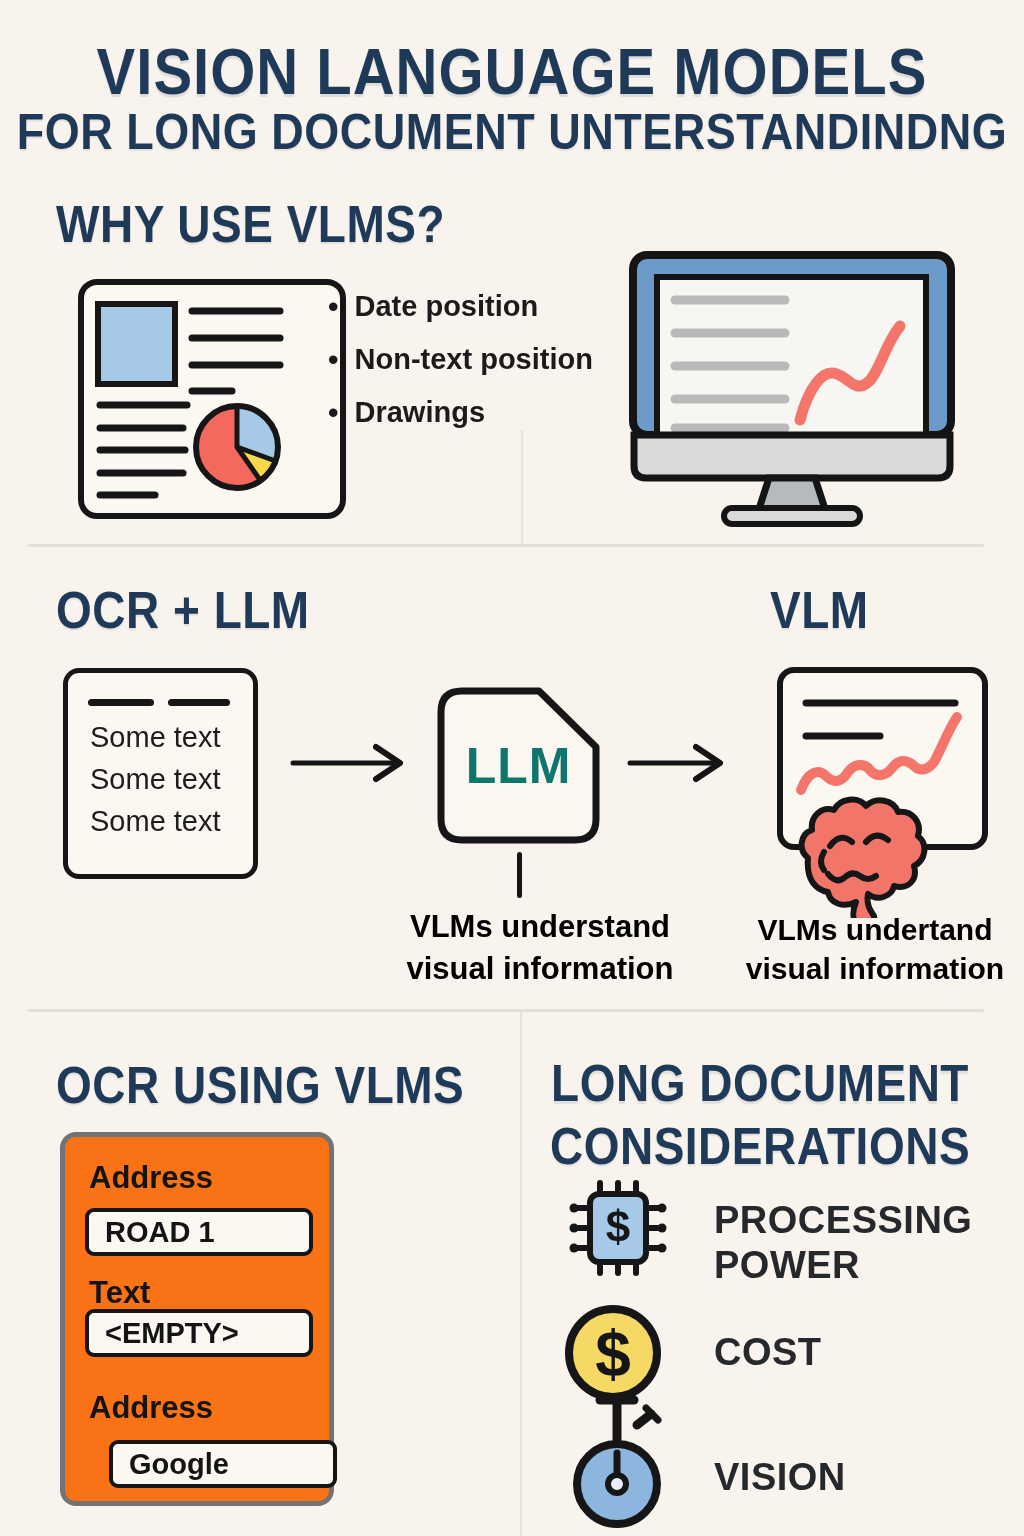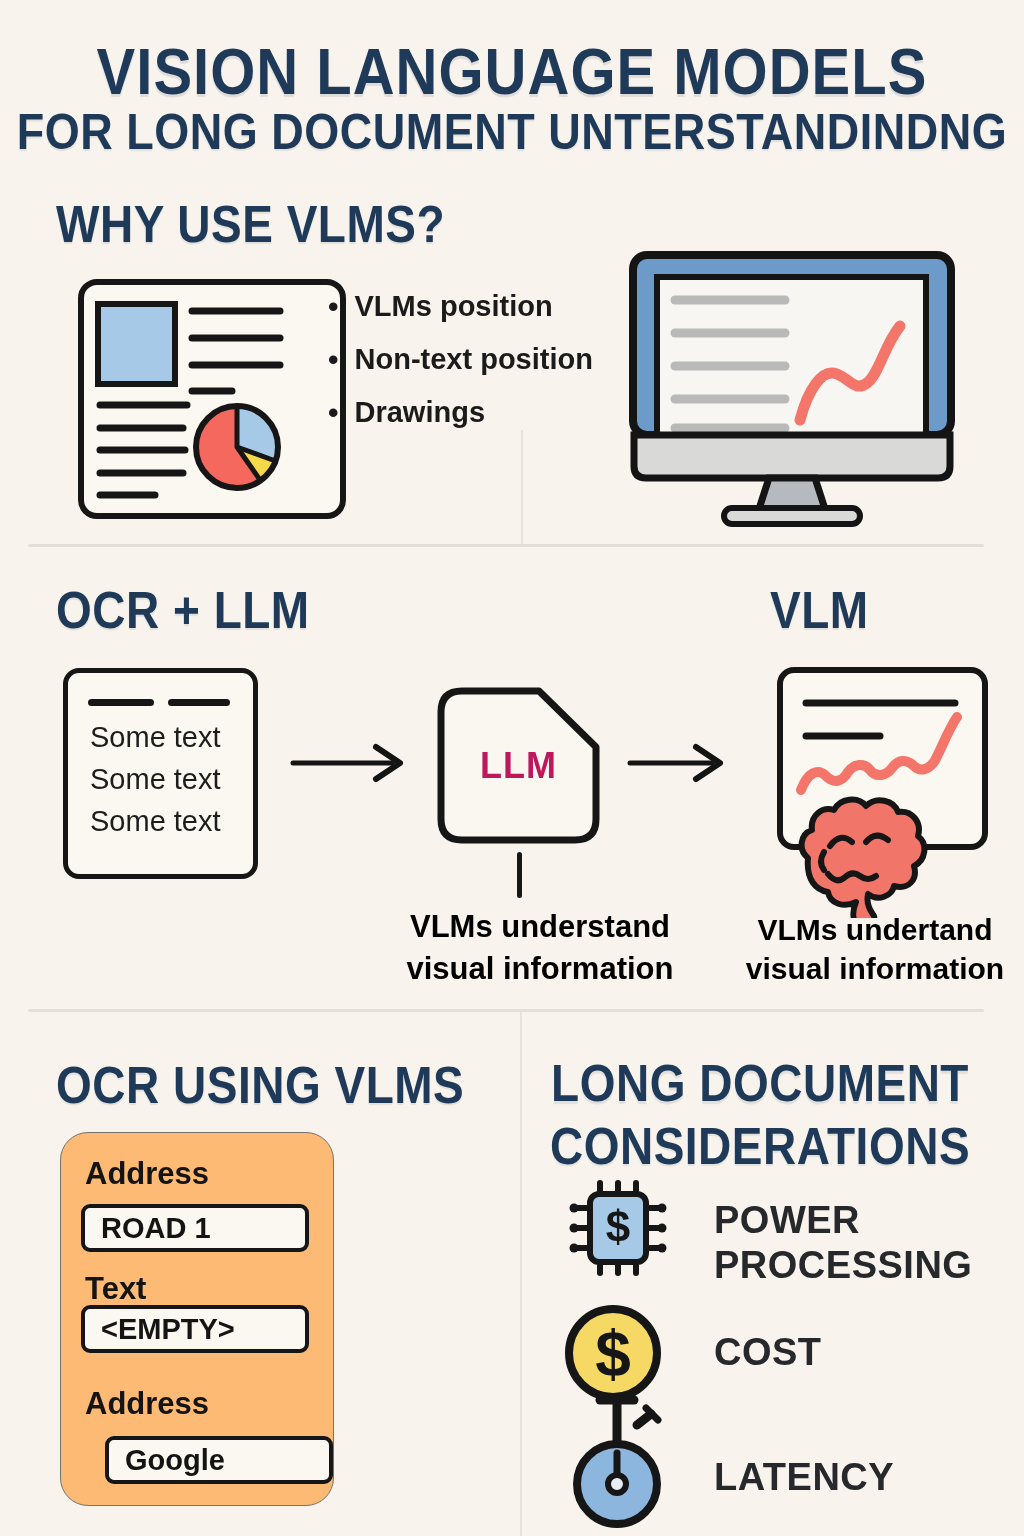--- a/index.html
+++ b/index.html
@@ -65,33 +65,33 @@
   .textdoc .tline { position: absolute; left: 22px; font-size: 29px; font-weight: 400; color: #1d1d1d; }
   .textdoc .t1 { top: 48px; } .textdoc .t2 { top: 90px; } .textdoc .t3 { top: 132px; }
 
   .arrow1 { left: 288px; top: 740px; }
   .arrow2 { left: 626px; top: 740px; }
 
   .llm-box { left: 437px; top: 687px; }
   .llm-label {
     left: 437px; top: 687px; width: 163px; height: 157px;
     display: flex; align-items: center; justify-content: center;
-    font-size: 36px; font-weight: 800; color: #be185d; letter-spacing: 1px;
+    font-size: 50px; font-weight: 800; color: #0f766e; letter-spacing: 1px;
   }
   .connector { left: 517px; top: 852px; width: 5px; height: 46px; background: #161616; border-radius: 3px; }
 
   .caption { text-align: center; font-weight: 700; color: #000000; }
   .caption1 { left: 365px; top: 906px; width: 350px; font-size: 31px; line-height: 42px; }
   .caption2 { left: 737px; top: 910px; width: 276px; font-size: 30px; line-height: 39px; }
 
   .vlmdoc-icon { left: 776px; top: 666px; }
 
   .form-card {
     left: 60px; top: 1132px; width: 274px; height: 374px;
-    background: #fdba74; border: 1px solid #737373; border-radius: 28px;
+    background: #f97316; border: 5px solid #737373; border-radius: 16px;
   }
   .form-card .flabel { position: absolute; left: 24px; font-size: 31px; font-weight: 700; color: #141414; }
   .form-card .finput {
     position: absolute; left: 20px; width: 228px; height: 48px;
     border: 4px solid #161616; border-radius: 9px; background: #fbf8f2;
     font-size: 29px; font-weight: 600; color: #141414;
     padding-left: 16px; line-height: 40px;
   }
   .fl1 { top: 23px; }  .fi1 { top: 71px; }
   .fl2 { top: 138px; } .fi2 { top: 172px; }
@@ -136,21 +136,21 @@
       <circle cx="160" cy="169" r="41" stroke-width="6"></circle>
       <path d="M160,128 L160,169 L198.5,183"></path>
       <path d="M160,169 L183.5,202.6"></path>
     </g>
   </g>
 </svg>
 
 <ul class="abs bullets">
   <li>
     <span class="dot">•</span>
-    <span>VLMs position</span>
+    <span>Date position</span>
   </li>
   <li>
     <span class="dot">•</span>
     <span>Non-text position</span>
   </li>
   <li>
 
     <span class="dot">•</span>
     <span>Drawings</span>
   </li>
@@ -271,34 +271,34 @@
       <circle cx="8" cy="48" r="4.5"></circle>
       <circle cx="8" cy="68" r="4.5"></circle>
     <circle cx="96" cy="28" r="4.5"></circle>
       <circle cx="96" cy="48" r="4.5"></circle>
       <circle cx="96" cy="68" r="4.5"></circle>
   </g>
   <rect x="24" y="14" width="56" height="68" rx="9" fill="#a7c9e8" stroke="#161616" stroke-width="6"></rect>
   <text x="52" y="62" text-anchor="middle" font-family="Liberation Sans, sans-serif" font-size="44" font-weight="700" fill="#161616">$</text>
 </svg>
 <div class="abs consider-label cl1">
+  <div>PROCESSING</div>
   <div>POWER</div>
-  <div>PROCESSING</div>
 </div>
 
 <svg class="abs coin-icon" width="104" height="104" viewBox="0 0 104 104">
   <circle cx="52" cy="52" r="44" fill="#f5d964" stroke="#161616" stroke-width="8"></circle>
   <text x="52" y="75" text-anchor="middle" font-family="Liberation Sans, sans-serif" font-size="64" font-weight="600" fill="#161616">$</text>
 </svg>
 <div class="abs consider-label cl2">COST</div>
 
 <svg class="abs stopwatch-icon" width="100" height="146" viewBox="0 0 100 146">
   <g stroke="#161616" stroke-linecap="round">
     <line x1="50" y1="12" x2="50" y2="52" stroke-width="9"></line>
     <line x1="33" y1="8" x2="67" y2="8" stroke-width="9"></line>
     <line x1="70" y1="33" x2="84" y2="22" stroke-width="9"></line>
     <line x1="79" y1="16" x2="91" y2="28" stroke-width="7"></line>
   </g>
   <circle cx="50" cy="92" r="40" fill="#8cb6dd" stroke="#161616" stroke-width="8"></circle>
   <line x1="50" y1="92" x2="50" y2="61" stroke="#161616" stroke-width="7" stroke-linecap="round"></line>
   <circle cx="50" cy="92" r="9" fill="#e8eef5" stroke="#161616" stroke-width="6"></circle>
 </svg>
-<div class="abs consider-label cl3">LATENCY</div>
+<div class="abs consider-label cl3">VISION</div>
 
 </body></html>

